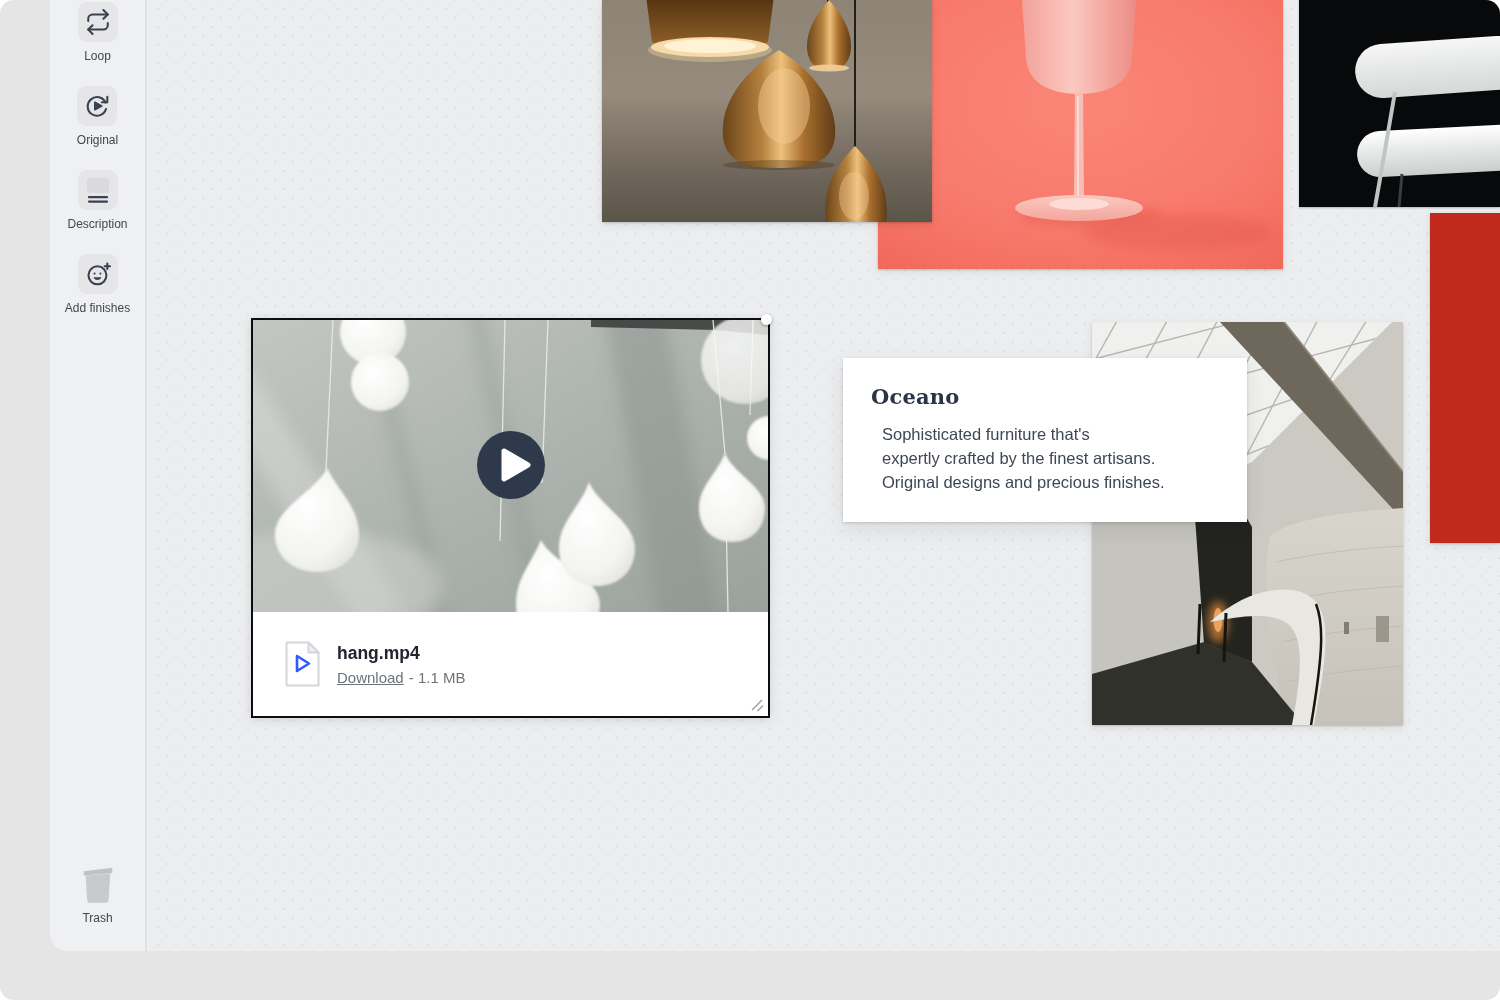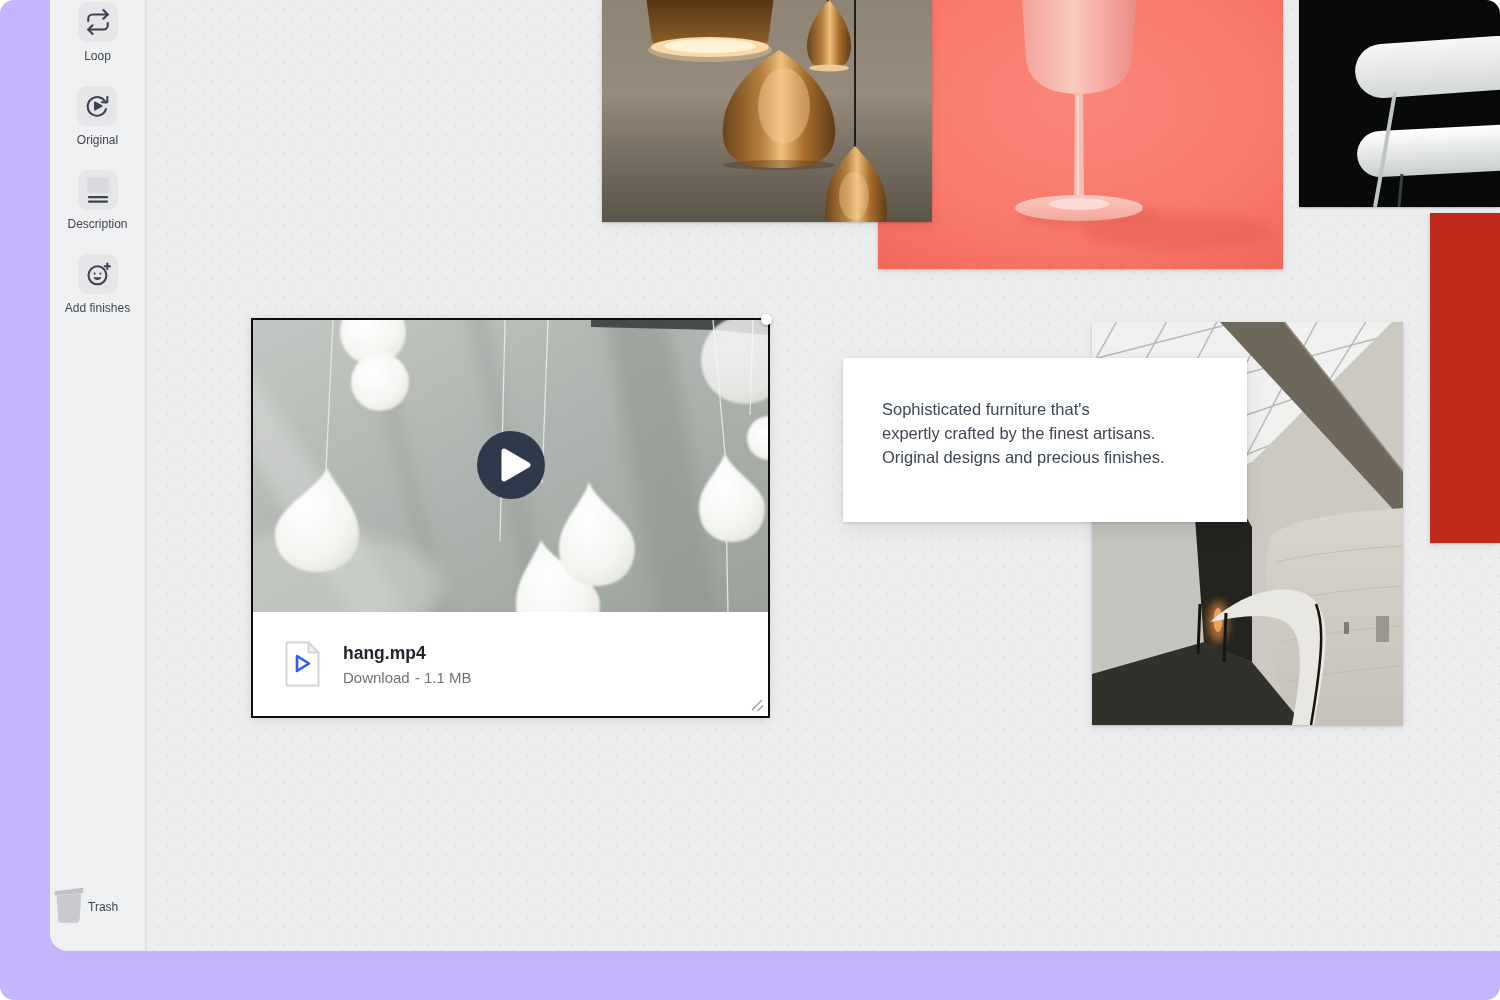--- a/index.html
+++ b/index.html
@@ -1,29 +1,29 @@
 <!DOCTYPE html>
 <html><head>
 <meta charset="utf-8">
 <style>
   html,body{margin:0;padding:0;width:1500px;height:1000px;overflow:hidden;background:#fff;
     font-family:"Liberation Sans",sans-serif;-webkit-font-smoothing:antialiased;}
-  .screen{position:relative;width:1500px;height:1000px;background:#c4b5fd;border-radius:14px;overflow:hidden;}
+  .screen{position:relative;width:1500px;height:1000px;background:#e5e5e5;border-radius:14px;overflow:hidden;}
   
   .window{position:absolute;left:50px;top:0;width:1450px;height:951px;background:#eeeff1;
     border-bottom-left-radius:18px;overflow:hidden;}
   
   .sidebar{position:absolute;left:0;top:0;width:97px;height:100%;background:#eff0f1;
     border-right:2px solid #dfe0e4;box-sizing:border-box;}
   .tools{position:absolute;top:2px;left:0;width:100%;display:flex;flex-direction:column;align-items:center;}
   .tool{display:flex;flex-direction:column;align-items:center;margin-bottom:23px;cursor:pointer;}
   .tile{width:40px;height:40px;border-radius:9px;background:#e6e6e9;display:flex;align-items:center;justify-content:center;}
   .tool-label{margin-top:7px;font-size:12px;color:#41464f;line-height:14px;text-align:center;}
   .icon-stroke{stroke:#3a4150;stroke-width:1.9;fill:none;stroke-linecap:round;stroke-linejoin:round;}
-  .trash-block{position:absolute;bottom:26px;left:0;width:100%;display:flex;flex-direction:row;align-items:center;cursor:pointer;}
+  .trash-block{position:absolute;bottom:26px;left:0;width:100%;display:flex;flex-direction:column;align-items:center;cursor:pointer;}
   .trash-block .tool-label{margin-top:6px;}
   
   .canvas{position:absolute;left:99px;top:0;right:0;height:100%;background:#ecedef;
     background-image:radial-gradient(circle,#dfe1e6 1.1px,transparent 1.4px),radial-gradient(circle,#dfe1e6 1.1px,transparent 1.4px);
     background-size:18px 18px;background-position:0 0,9px 9px;overflow:hidden;}
   .board-img{position:absolute;overflow:hidden;box-shadow:0 1px 2px rgba(0,0,0,.18),0 3px 10px rgba(0,0,0,.07);}
   .board-img svg{display:block;}
   .img-lamps{left:453px;top:0;width:330px;height:222px;z-index:2;}
   .img-goblet{left:729px;top:0;width:405px;height:269px;z-index:1;}
   .img-chair{left:1150px;top:0;width:201px;height:207px;z-index:1;box-shadow:0 1px 2px rgba(0,0,0,.25);}
@@ -33,24 +33,24 @@
   .note-card{position:absolute;left:694px;top:358px;width:404px;height:164px;background:#fff;z-index:3;
     box-shadow:0 1px 3px rgba(0,0,0,.15),0 8px 20px rgba(0,0,0,.08);box-sizing:border-box;padding:26px 28px;}
   .note-title{margin:0;font-family:"DejaVu Serif",serif;font-weight:700;font-size:21px;color:#2b3346;letter-spacing:.2px;}
   .note-body{margin:13px 0 0 11px;font-size:16.5px;line-height:24px;color:#3e4755;}
   
   .video-card{position:absolute;left:102px;top:318px;width:519px;height:400px;z-index:4;background:#fff;
     border:2px solid #0d0d0f;box-sizing:border-box;box-shadow:0 2px 10px rgba(0,0,0,.10);}
   .video-thumb{position:relative;width:515px;height:292px;overflow:hidden;}
   .play-btn{position:absolute;left:223px;top:110px;width:70px;height:70px;border:none;padding:0;background:transparent;cursor:pointer;}
   .file-strip{position:relative;height:104px;display:flex;align-items:center;padding-left:31px;background:#fff;}
-  .file-text{margin-left:22px;}
+  .file-text{margin-left:16px;}
   .file-name{font-size:17.5px;font-weight:700;color:#20242e;line-height:22px;}
   .file-meta{margin-top:5px;font-size:15px;color:#6e7379;}
-  .file-meta a{color:#6e7379;cursor:pointer;}
+  .file-meta a{color:#6e7379;text-decoration:underline;cursor:pointer;}
   .file-meta .size{margin-left:5px;}
   .resize-handle{position:absolute;right:3px;bottom:3px;width:16px;height:16px;}
   .sel-dot{position:absolute;top:-6px;right:-4px;width:11px;height:11px;border-radius:50%;background:#fff;
     box-shadow:0 1px 3px rgba(0,0,0,.35);z-index:5;}
 </style>
 </head>
 <body>
 
 <div class="screen">
   <div class="window">
@@ -256,20 +256,21 @@
           <path d="M118,300 C160,262 208,260 224,280 C238,298 236,330 222,403 L200,403 C212,340 210,314 196,302 C178,288 142,296 118,300 Z" fill="#e9e7e1"></path>
           <path d="M224,282 C232,302 231,332 219,403" stroke="#17150f" stroke-width="2.5" fill="none"></path>
           <line x1="108" y1="282" x2="106" y2="332" stroke="#141411" stroke-width="3"></line>
           <line x1="134" y1="291" x2="132" y2="340" stroke="#141411" stroke-width="3"></line>
           <rect x="284" y="294" width="13" height="26" fill="#938e82" opacity=".85"></rect>
           <rect x="252" y="300" width="5" height="12" fill="#6e695f" opacity=".8"></rect>
         </svg>
       </div>
 
       <div class="note-card">
+        <h2 class="note-title">Oceano</h2>
         <p class="note-body"><span>Sophisticated furniture that's</span><br>
           <span>expertly crafted by the finest artisans.</span><br>
           <span>Original designs and precious finishes.</span></p>
       </div>
 
       <div class="video-card">
         <div class="video-thumb">
           <svg width="515" height="292" viewBox="0 0 515 292">
             <defs>
               <linearGradient id="vbg" x1="0" y1="0" x2="1" y2="1">

